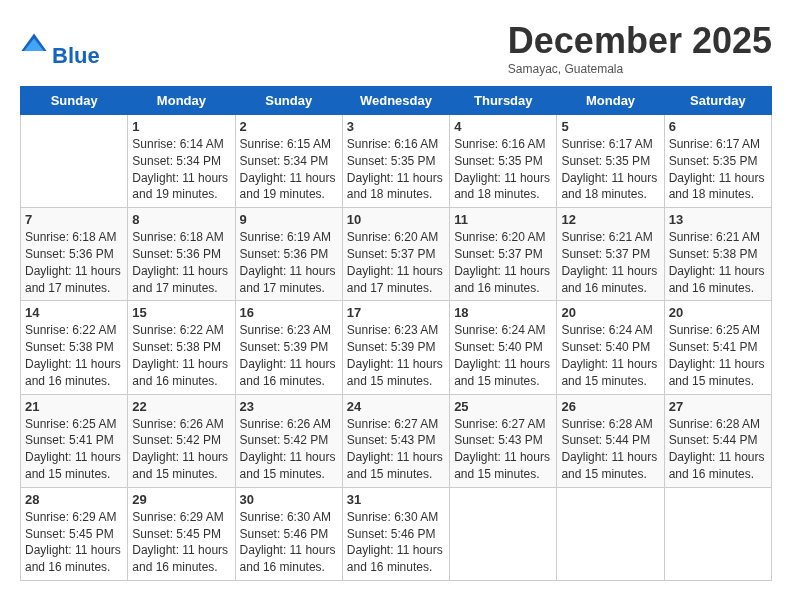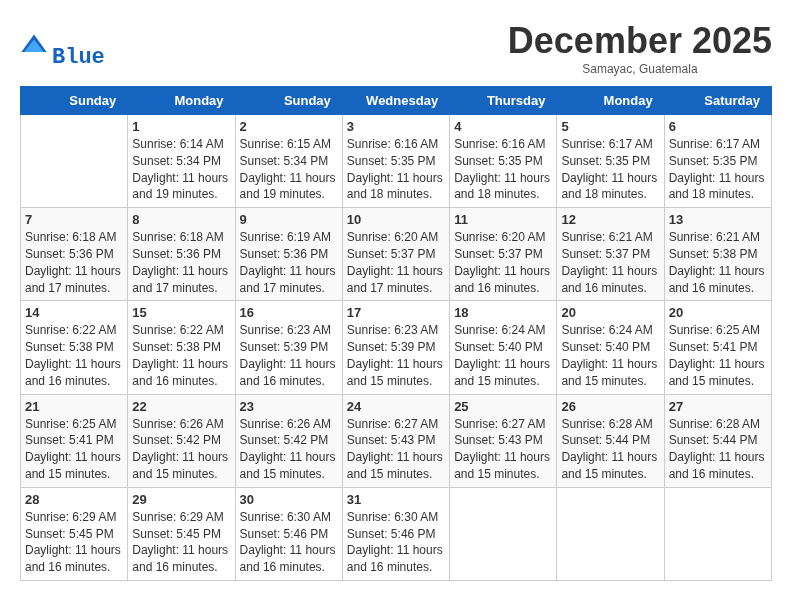--- a/index.html
+++ b/index.html
@@ -19,48 +19,48 @@
     .logo {
       display: flex;
       align-items: center;
     }
     .logo-text {
       font-size: 22px;
       font-weight: bold;
       line-height: 1.1;
     }
     .logo-general { color: #333; }
-    .logo-blue { color: #1565c0; font-family: Liberation Mono, monospace; }
+    .logo-blue { color: #1565c0; }
     .logo-icon {
       width: 28px;
       height: 28px;
       margin-right: 4px;
     }
     .title-block {
-      text-align: center;
+      text-align: left;
     }
     .month-title {
       font-size: 36px;
       font-weight: bold;
       color: #333;
     }
     .location {
       font-size: 12px;
       color: #555;
     }
     table {
       width: 100%;
       border-collapse: collapse;
       font-size: 11px;
     }
     thead tr th {
       background-color: #1565c0;
       color: #fff;
-      padding: 6px 11px;
-      text-align: right;
+      padding: 6px 4px;
+      text-align: center;
       font-size: 13px;
       font-weight: bold;
       border: 1px solid #1565c0;
     }
     tbody tr td {
       border: 1px solid #ccc;
       vertical-align: top;
       padding: 4px;
       min-height: 80px;
       height: 90px;

